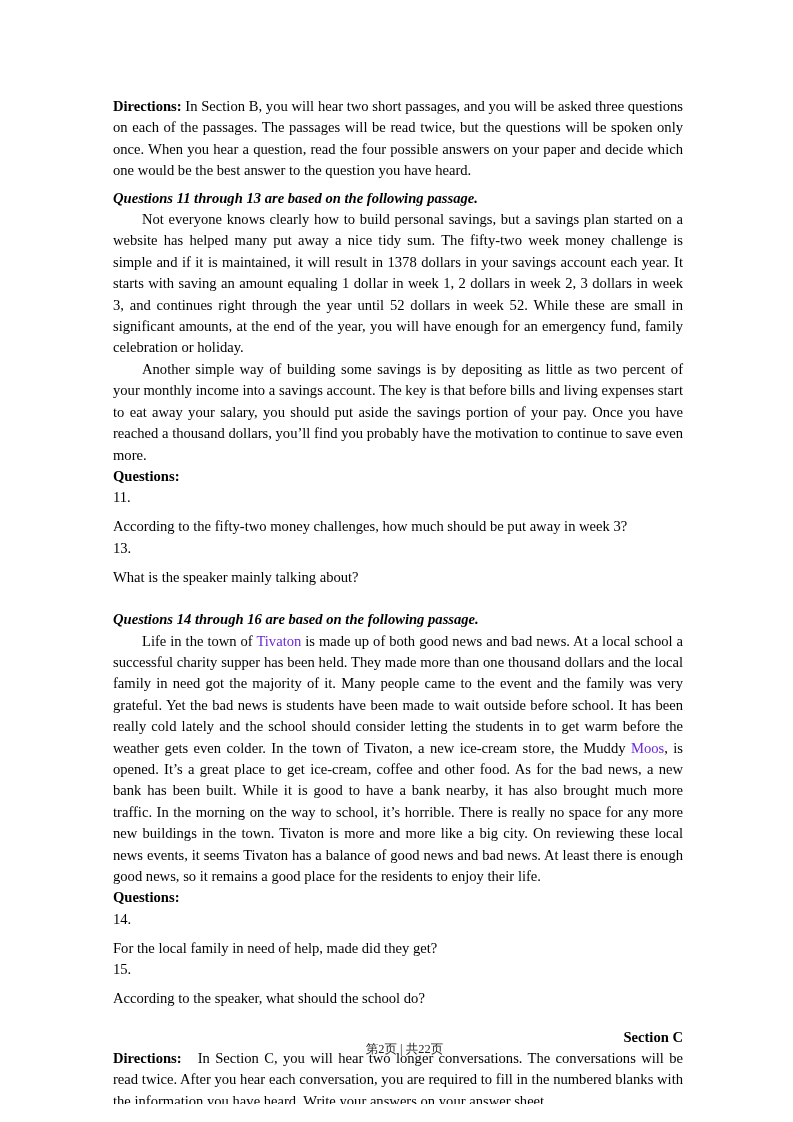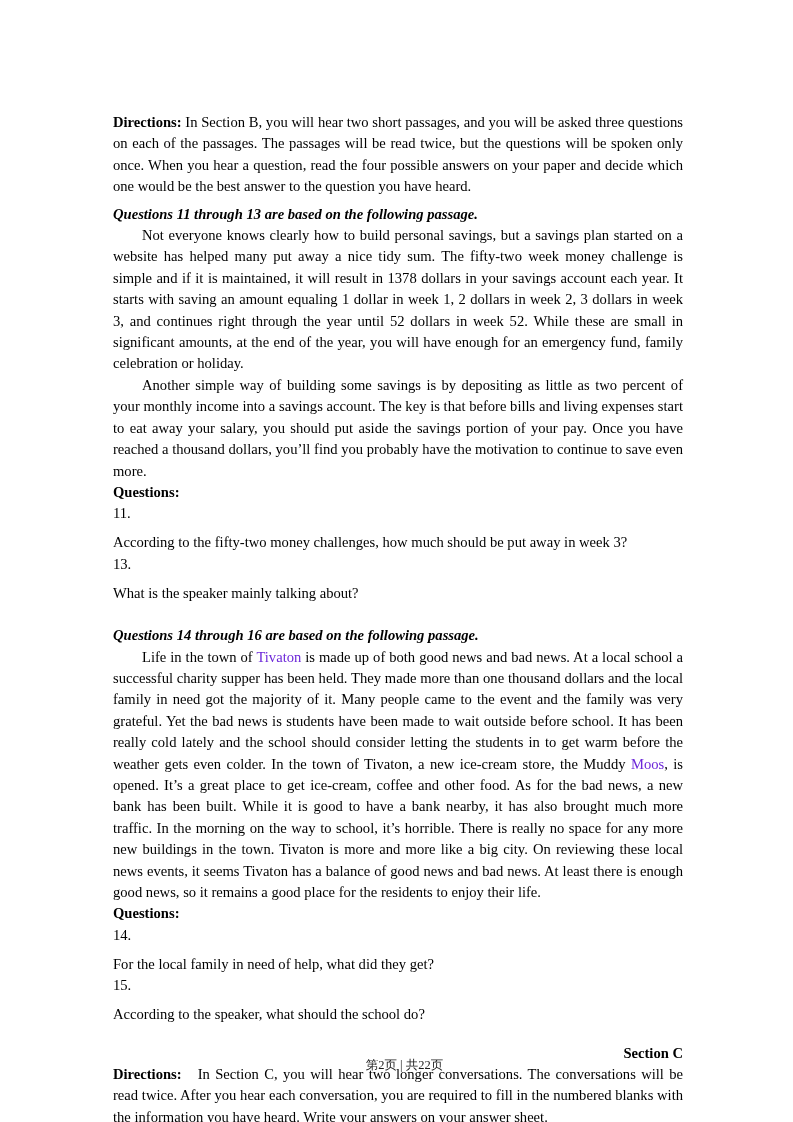--- a/index.html
+++ b/index.html
@@ -1,20 +1,20 @@
 <!DOCTYPE html>
 <html><head>
 <meta charset="utf-8">
 <style>
   html, body { margin: 0; padding: 0; background: #ffffff; }
   .page {
     position: relative;
     width: 793px;
     height: 1104px;
-    margin: 16px auto;
+    margin: 0 auto;
     background: #ffffff;
     box-sizing: border-box;
     padding: 96px 110px 0 113px;
     font-family: "Liberation Serif", "DejaVu Serif", serif;
     font-size: 14.6px;
     line-height: 21.4px;
     color: #000000;
   }
   p { margin: 0; text-align: justify; }
   .indent { text-indent: 29px; }
@@ -69,21 +69,21 @@
   </div>
 
   <p class="passage-heading gap-block">Questions 14 through 16 are based on the following passage.</p>
 
   <p class="indent"><span>Life in the town of </span><span class="doc-link">Tivaton</span><span> is made up of both good news and bad news. At a local school a successful charity supper has been held. They made more than one thousand dollars and the local family in need got the majority of it. Many people came to the event and the family was very grateful. Yet the bad news is students have been made to wait outside before school. It has been really cold lately and the school should consider letting the students in to get warm before the weather gets even colder. In the town of Tivaton, a new ice-cream store, the Muddy </span><span class="doc-link">Moos</span><span>, is opened. It’s a great place to get ice-cream, coffee and other food. As for the bad news, a new bank has been built. While it is good to have a bank nearby, it has also brought much more traffic. In the morning on the way to school, it’s horrible. There is really no space for any more new buildings in the town. Tivaton is more and more like a big city. On reviewing these local news events, it seems Tivaton has a balance of good news and bad news. At least there is enough good news, so it remains a good place for the residents to enjoy their life.</span></p>
 
   <p class="questions-label">Questions:</p>
 
   <div class="q-item">
     <span class="q-num">14.</span>
-    <span class="q-text">For the local family in need of help, what did they get?</span>
+    <span class="q-text">For the local family in need of help, made did they get?</span>
   </div>
   <div class="q-item">
     <span class="q-num">15.</span>
     <span class="q-text">According to the speaker, what should the school do?</span>
   </div>
 
   <div class="section-c-block">
     <p class="section-c-title">Section C</p>
     <p><span class="dir-c-label">Directions:</span><span>In Section C, you will hear two longer conversations. The conversations will be read twice. After you hear each conversation, you are required to fill in the numbered blanks with the information you have heard. Write your answers on your answer sheet.</span></p>
   </div>

